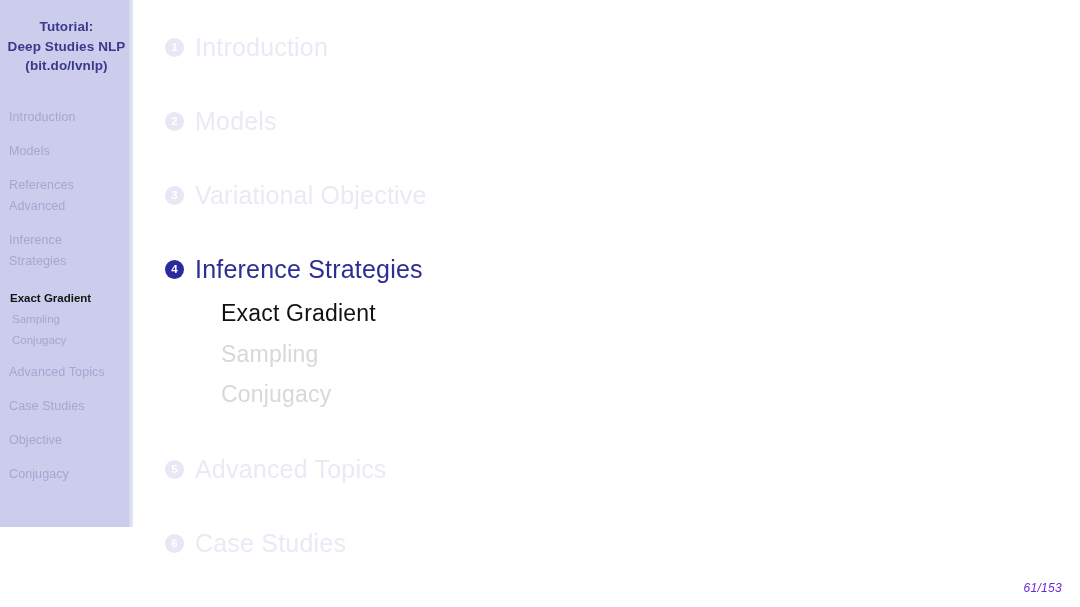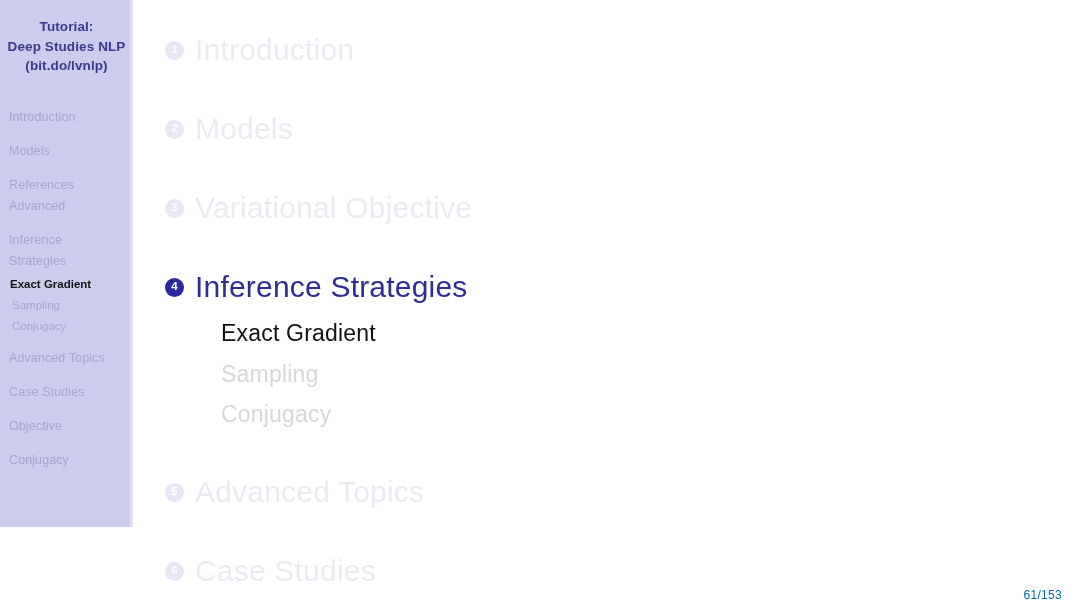--- a/index.html
+++ b/index.html
@@ -126,21 +126,21 @@
     margin-right: 11px;
     line-height: 1;
     box-sizing: border-box;
   }
   .toc-item.current .num-badge {
     background: #2a2a9c;
     color: #ffffff;
   }
 
   .toc-label {
-    font-size: 30px;
+    font-size: 25px;
     color: #eaeaf4;
     letter-spacing: 0.2px;
     white-space: nowrap;
   }
   .toc-item.current .toc-label {
     color: #2d2d93;
   }
 
   .subsection-list {
     margin-top: -30px;
@@ -154,24 +154,25 @@
     letter-spacing: 0.2px;
     white-space: nowrap;
   }
   .subsection.active {
     color: #111111;
   }
 
   #page-number {
     position: absolute;
     right: 18px;
-    bottom: 5px;
+    bottom: 12px;
     font-size: 12px;
-    color: #0369a1;
+    color: #6d28d9;
     letter-spacing: 0.3px;
+    font-style: italic;
   }
 </style>
 </head>
 <body>
 
 <div id="slide">
 
   <div id="sidebar">
 
     <div class="sidebar-title">
@@ -188,21 +189,21 @@
 
       <div class="nav-section">
         <div class="nav-entry">Models</div>
       </div>
 
       <div class="nav-section">
         <div class="nav-entry two-line">References</div>
         <div class="nav-entry two-line">Advanced</div>
       </div>
 
-      <div class="nav-section" style="margin-bottom:2px;">
+      <div class="nav-section" style="margin-bottom:16px;">
         <div class="nav-entry two-line">Inference</div>
         <div class="nav-entry two-line">Strategies</div>
       </div>
 
       <div class="nav-subs">
         <div class="nav-sub active">Exact Gradient</div>
         <div class="nav-sub">Sampling</div>
         <div class="nav-sub">Conjugacy</div>
       </div>
 

